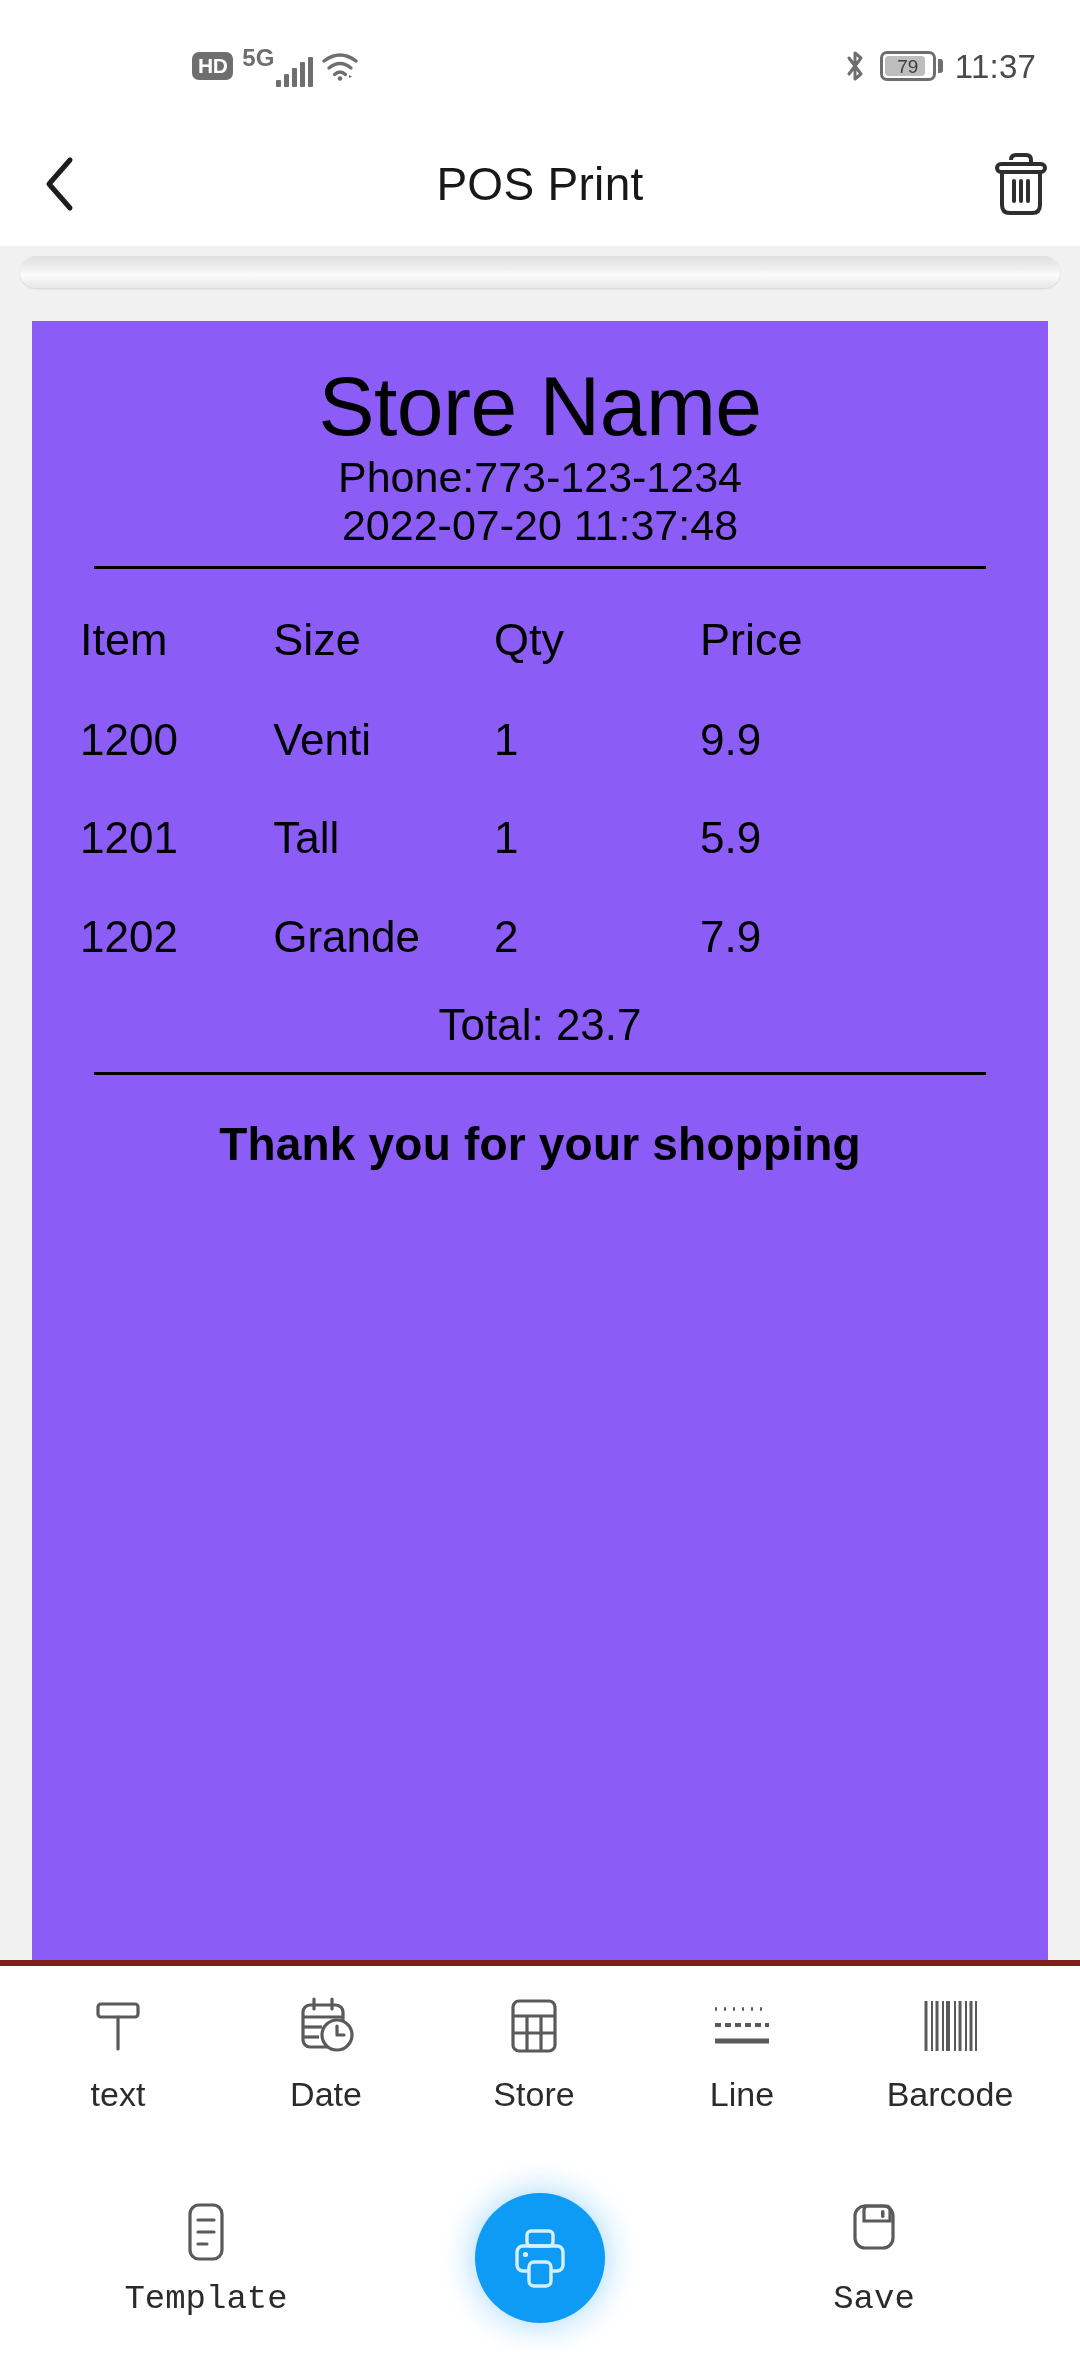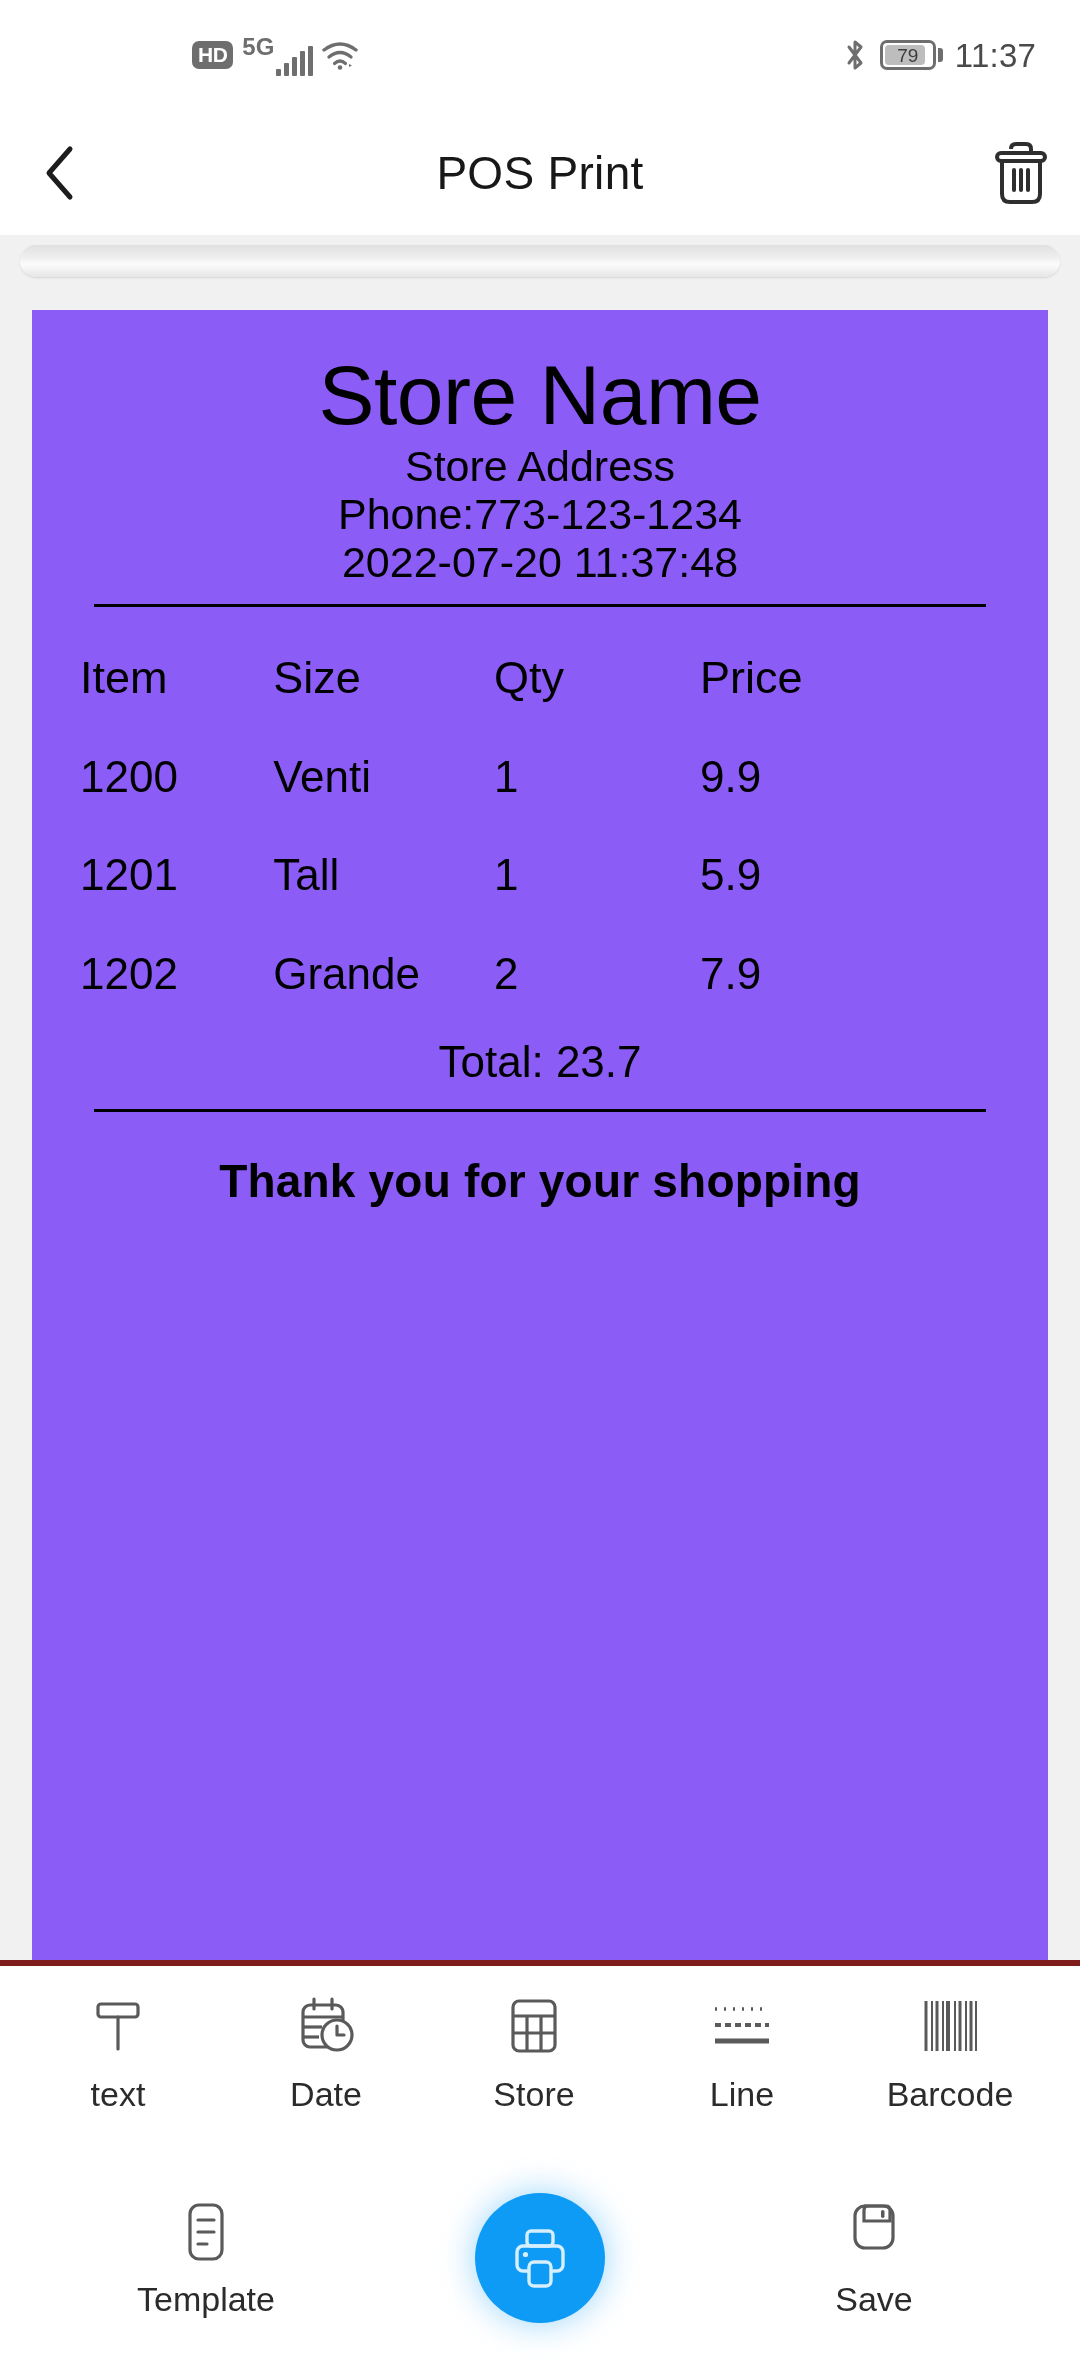--- a/index.html
+++ b/index.html
@@ -23,20 +23,21 @@
 
   
   .statusbar {
     height: 110px;
     flex: 0 0 110px;
     background: #ffffff;
     display: flex;
     align-items: center;
     padding: 0 44px 0 40px;
     position: relative;
+    margin-top: 11px;
   }
   .sb-left {
     display: flex;
     align-items: center;
     gap: 9px;
     margin-left: 152px;
   }
   .sb-right {
     display: flex;
     align-items: center;
@@ -279,21 +280,21 @@
   }
   .action {
     width: 220px;
     display: flex;
     flex-direction: column;
     align-items: center;
     gap: 18px;
     cursor: pointer;
   }
   .action-ico { height: 64px; display: flex; align-items: center; justify-content: center; }
-  .action-lbl { font-size: 34px; color: #2b2b2b; line-height: 1; }
+  .action-lbl { font-size: 34px; color: #2b2b2b; line-height: 1; font-family: Liberation Mono, monospace; }
   .print-fab {
     width: 130px;
     height: 130px;
     border-radius: 50%;
     background: #0e9bf5;
     display: flex;
     align-items: center;
     justify-content: center;
     box-shadow: 0 0 34px rgba(14,155,245,0.42);
     cursor: pointer;
@@ -362,21 +363,20 @@
         <line x1="36" y1="30" x2="36" y2="50" stroke="#2e2e2e" stroke-width="4" stroke-linecap="round"></line>
       </svg>
     </div>
   </div>
 
   <div class="canvas-wrap">
     <div class="ruler"></div>
     <div class="receipt-scroll">
       <div class="receipt">
         <div class="r-store-name">Store Name</div>
-        <div class="r-line">Store Address</div>
         <div class="r-line">Phone:773-123-1234</div>
         <div class="r-line">2022-07-20 11:37:48</div>
         <div class="r-sep"></div>
 
         <table class="r-table">
           <colgroup>
             <col class="c-item">
               <col class="c-size">
               <col class="c-qty">
               <col class="c-price">

